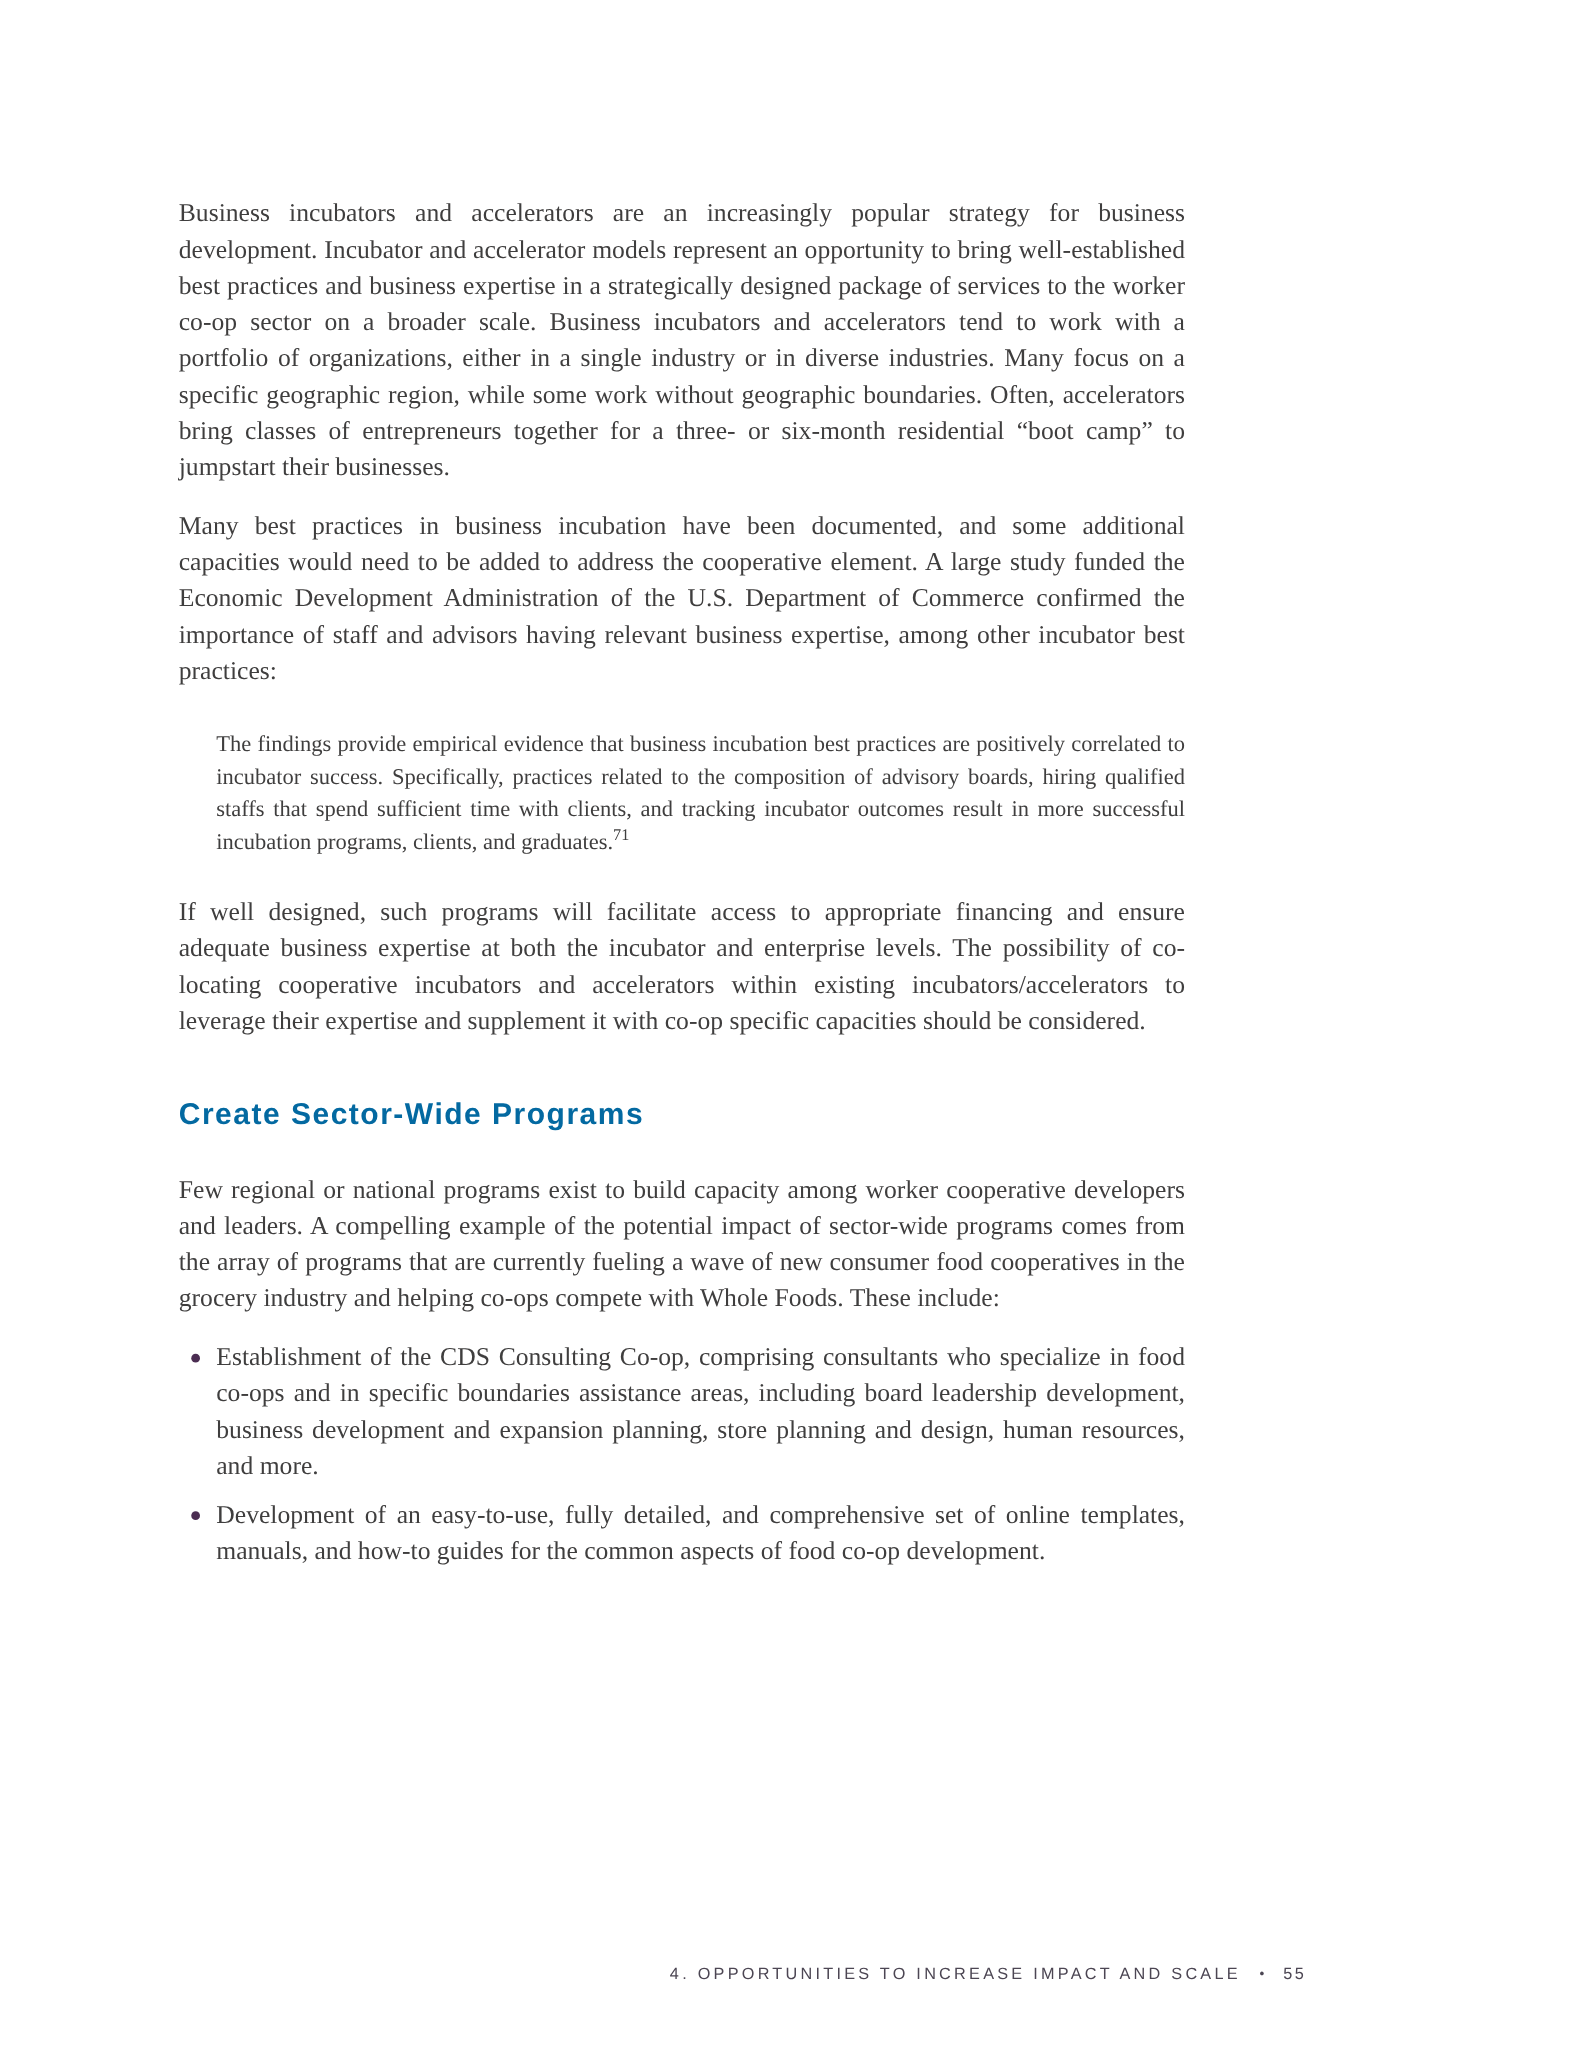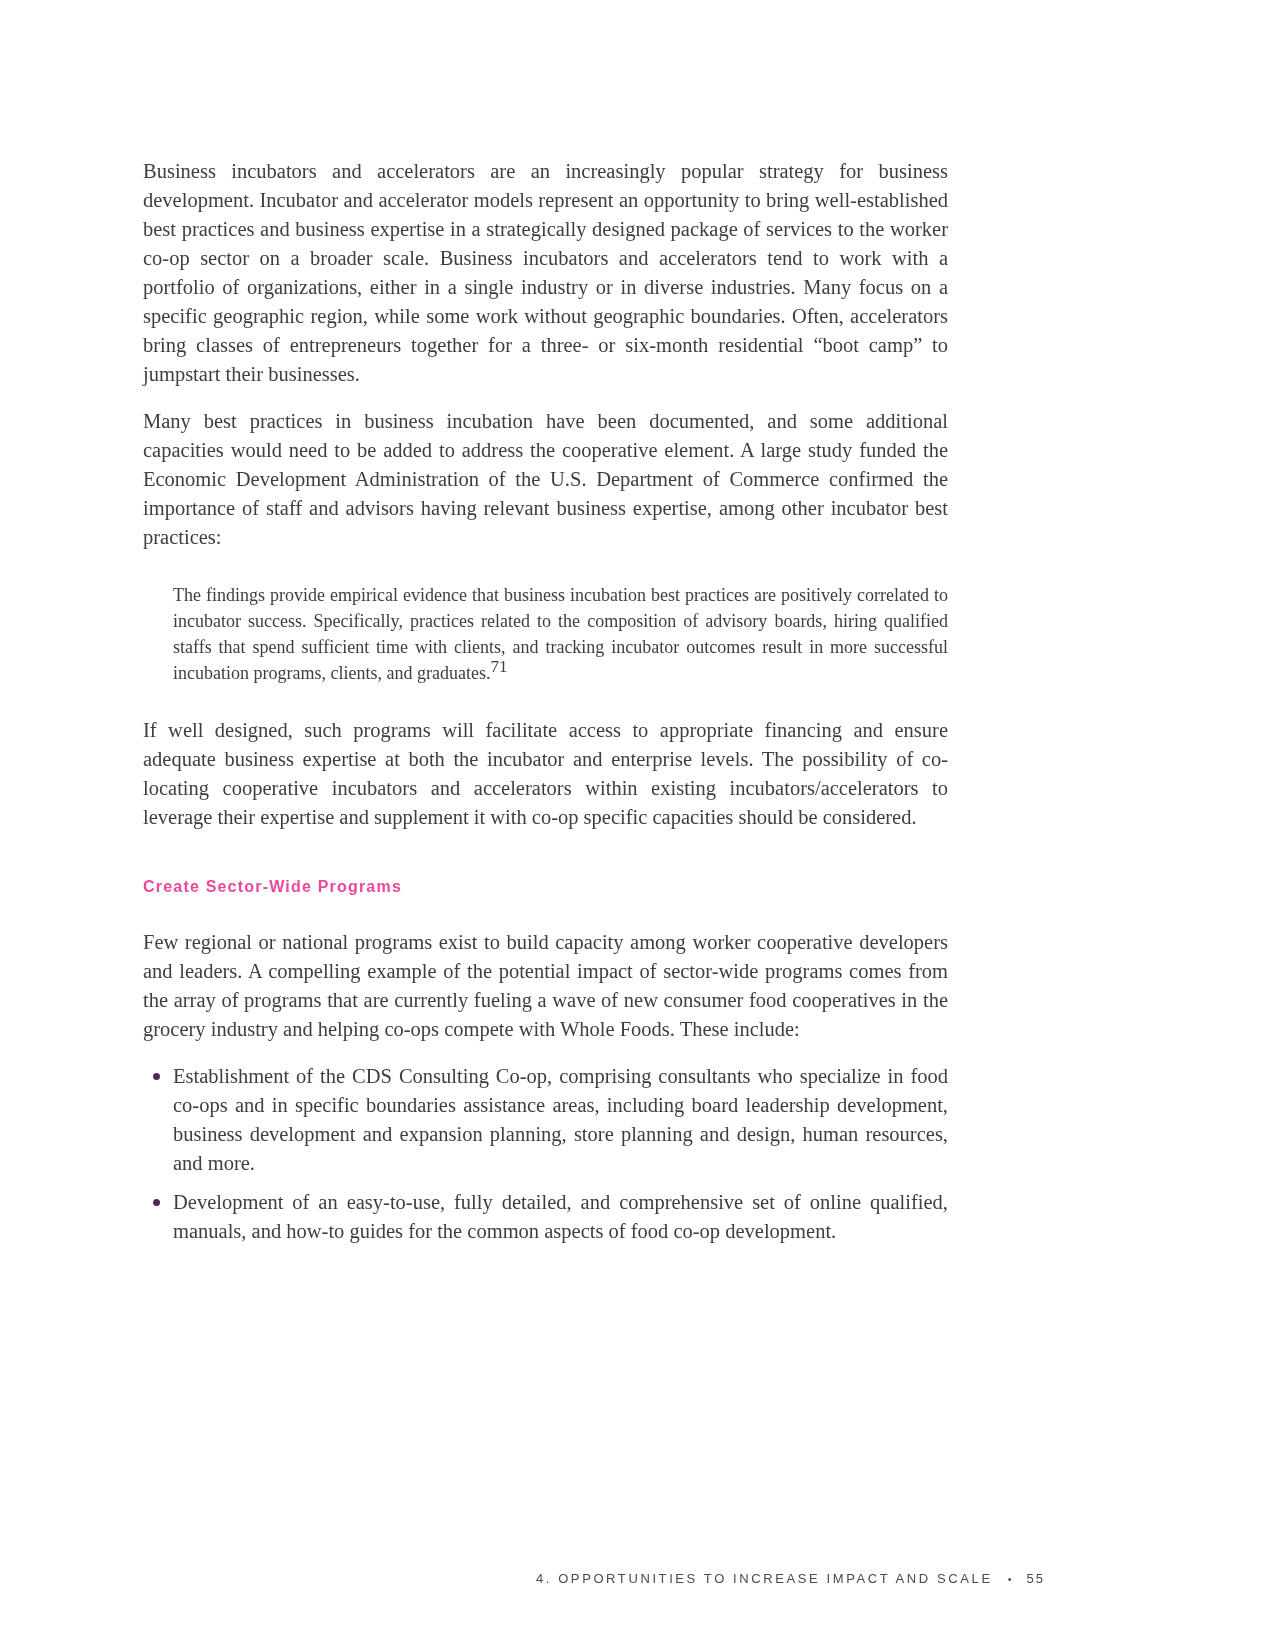--- a/index.html
+++ b/index.html
@@ -27,30 +27,30 @@
     margin: 0 0 18px 0;
   }
   blockquote.quote {
     margin: 30px 0 30px 30px;
     font-size: 18px;
     line-height: 26px;
     text-align: justify;
     color: #3f3e3e;
   }
   blockquote.quote sup {
-    font-size: 17px;
+    font-size: 13px;
     line-height: 0;
     vertical-align: super;
   }
   h2.section-heading {
     font-family: "Liberation Sans", "DejaVu Sans", sans-serif;
-    font-size: 16px;
+    font-size: 24px;
     font-weight: bold;
     letter-spacing: 1.2px;
-    color: #ec4899;
+    color: #0369a1;
     margin: 46px 0 32px 0;
   }
   ul.bullet-list {
     list-style: none;
     margin: 4px 0 0 0;
   }
   ul.bullet-list li {
     position: relative;
     padding-left: 30px;
     font-size: 20.5px;
@@ -106,21 +106,21 @@
 
     <p>Few regional or national programs exist to build capacity among worker cooperative developers and leaders. A compelling example of the potential impact of sector-wide programs comes from the array of programs that are currently fueling a wave of new consumer food cooperatives in the grocery industry and helping co-ops compete with Whole Foods. These include:</p>
 
     <ul class="bullet-list">
       <li>
         <span class="bullet-dot"></span>
         <span>Establishment of the CDS Consulting Co-op, comprising consultants who specialize in food co-ops and in specific boundaries assistance areas, including board leadership development, business development and expansion planning, store planning and design, human resources, and more.</span>
       </li>
       <li>
         <span class="bullet-dot"></span>
-        <span>Development of an easy-to-use, fully detailed, and comprehensive set of online qualified, manuals, and how-to guides for the common aspects of food co-op development.</span>
+        <span>Development of an easy-to-use, fully detailed, and comprehensive set of online templates, manuals, and how-to guides for the common aspects of food co-op development.</span>
       </li>
     </ul>
   </main>
 
   <footer class="page-footer">
     <span>4. OPPORTUNITIES TO INCREASE IMPACT AND SCALE</span>
     <span class="sep">•</span>
     <span class="pagenum">55</span>
   </footer>
 </div>

